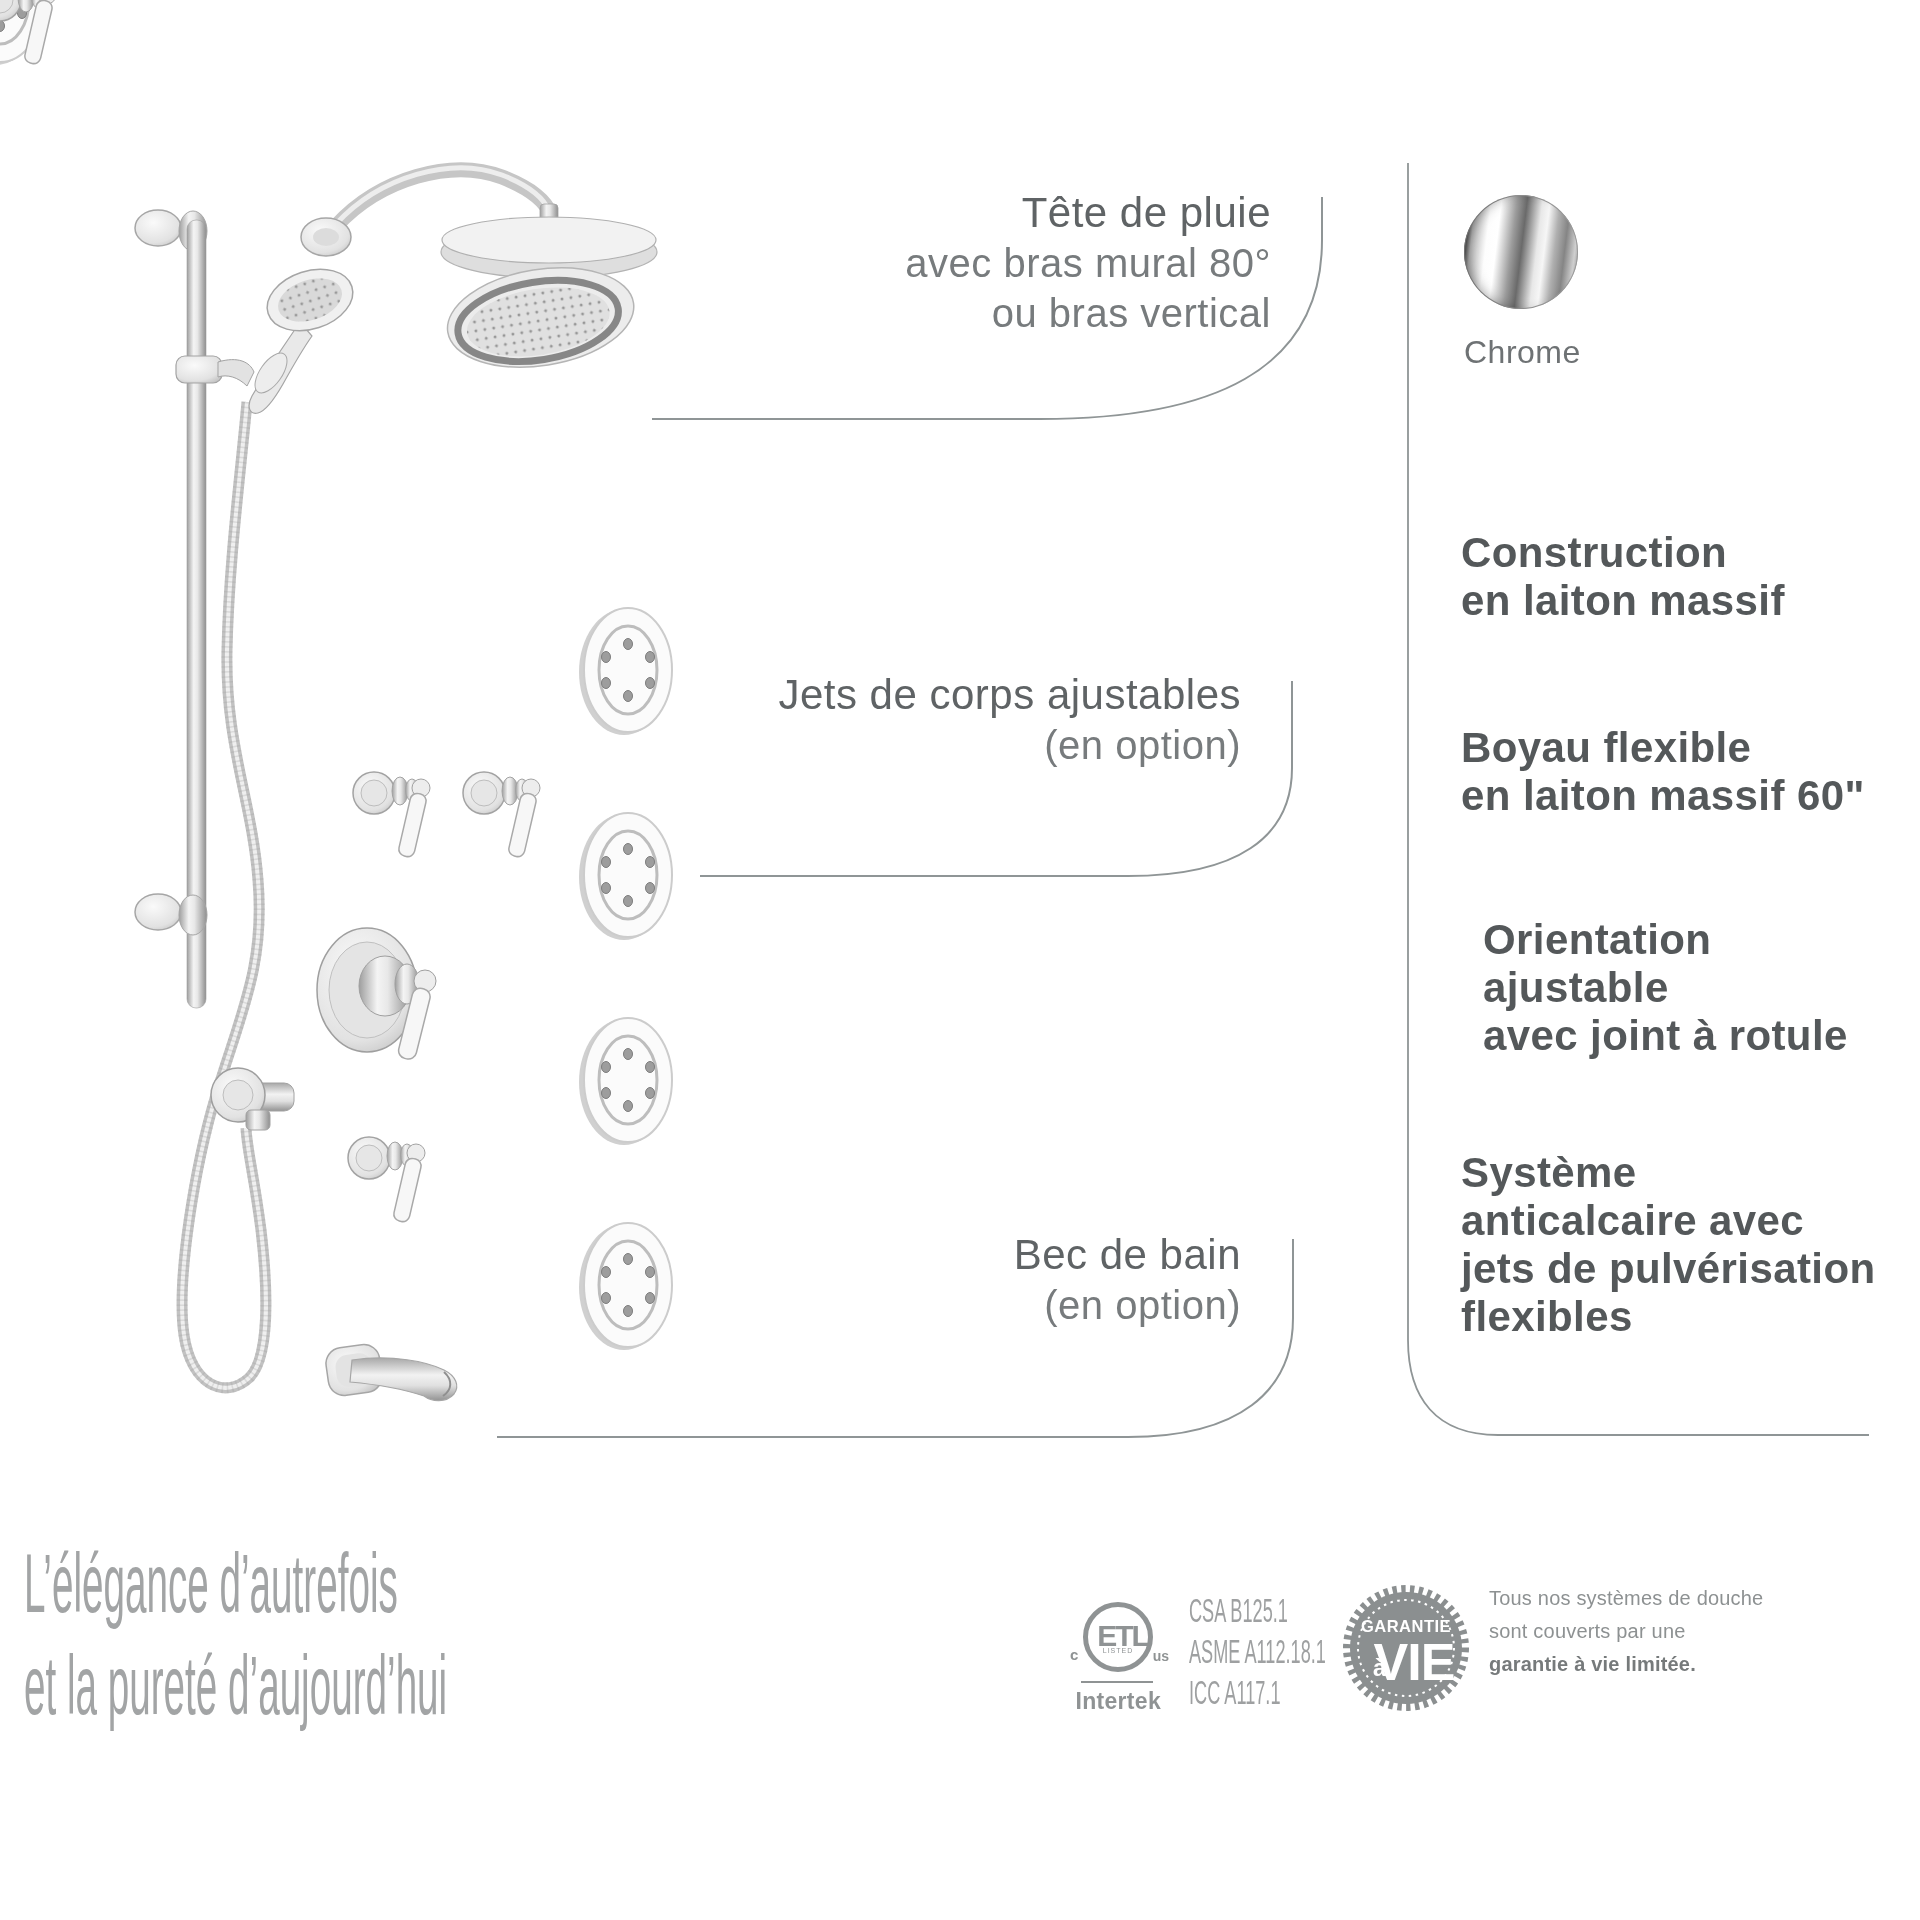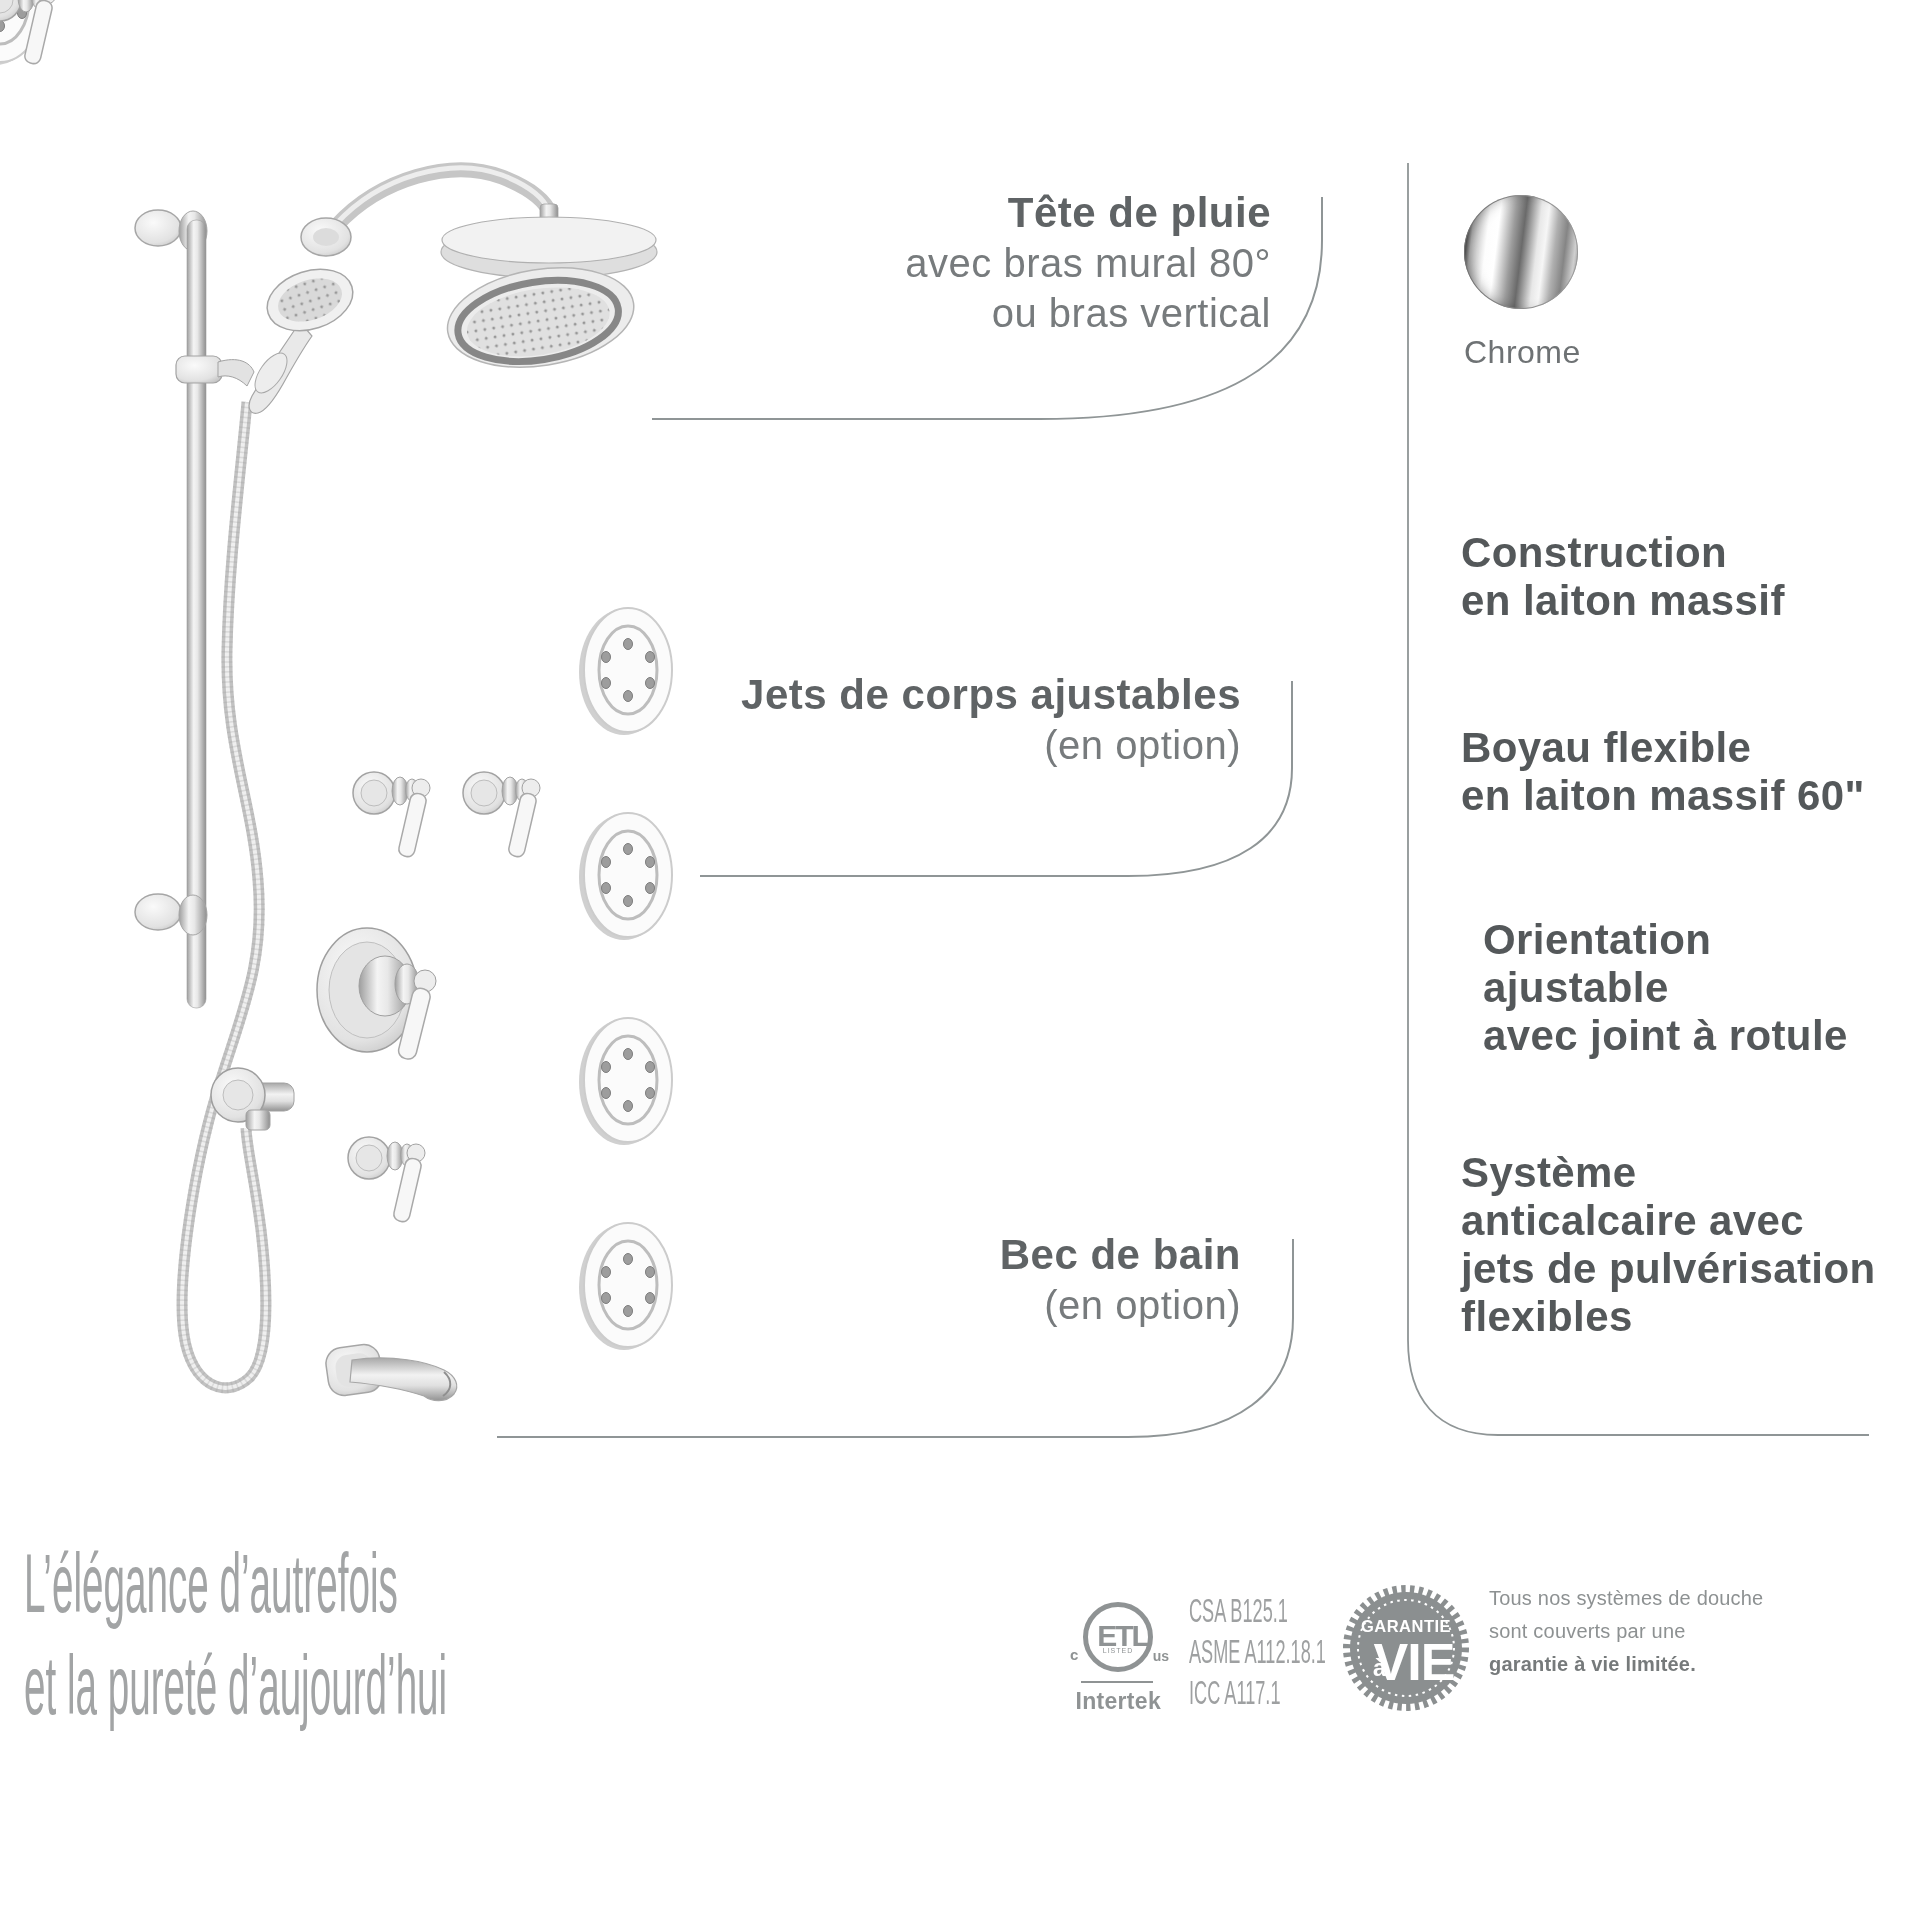--- a/index.html
+++ b/index.html
@@ -3,21 +3,21 @@
 <meta charset="utf-8">
 <style>
   html,body{margin:0;padding:0;}
   body{
     width:1920px;height:1920px;position:relative;background:#ffffff;
     font-family:"Liberation Sans", sans-serif;overflow:hidden;
   }
   .abs{position:absolute;}
   
   .callout{position:absolute;text-align:right;color:#777b7d;}
-  .callout .title{font-weight:700;font-size:42px;line-height:50px;color:#5f6365;letter-spacing:.5px;}
+  .callout .title{font-weight:400;font-size:42px;line-height:50px;color:#5f6365;letter-spacing:.5px;}
   .callout .sub{font-weight:400;font-size:40px;line-height:50px;letter-spacing:.5px;}
   #callout-1{right:649px;top:188px;}
   #callout-2{right:679px;top:670px;}
   #callout-3{right:679px;top:1230px;}
   
   .swatch{
     position:absolute;left:1464px;top:195px;width:114px;height:114px;border-radius:50%;
     background:linear-gradient(97deg,#8c8c8c 0%,#5f5f5f 6%,#b9b9b9 10%,#fdfdfd 22%,#ffffff 30%,
       #9c9c9c 42%,#6a6a6a 50%,#e8e8e8 62%,#f6f6f6 68%,#b0b0b0 76%,#858585 84%,#cfcfcf 92%,#747474 100%);
     box-shadow:inset 8px 0 14px -6px rgba(0,0,0,.45), inset 0 0 0 1px #9b9b9b;

